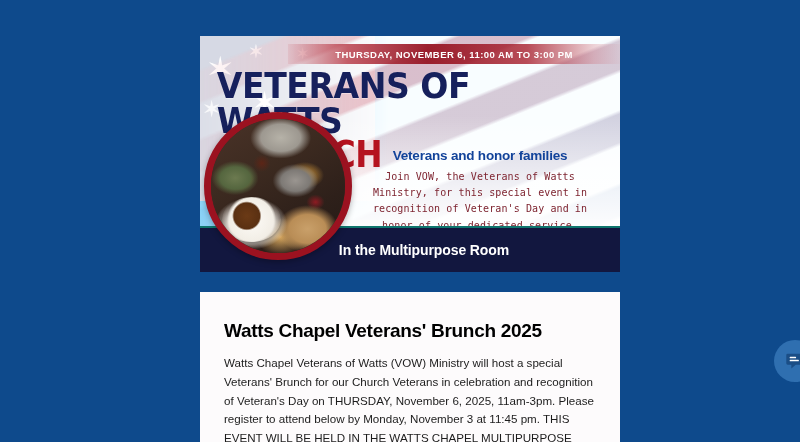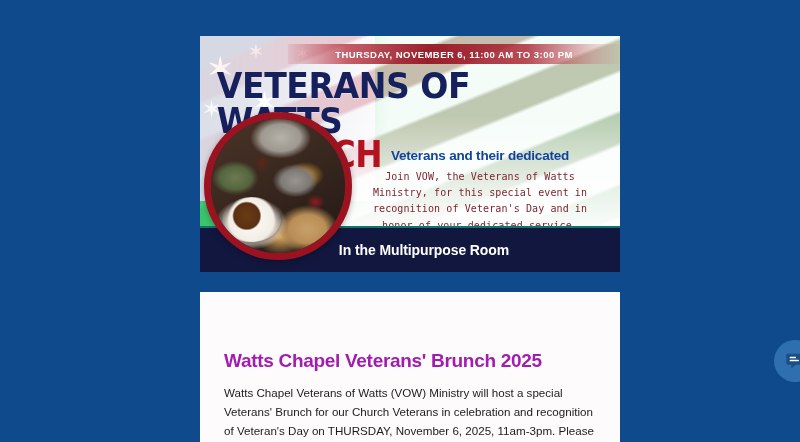--- a/index.html
+++ b/index.html
@@ -27,21 +27,21 @@
   }
 
   
   .flyer {
     position: absolute;
     left: 0;
     top: 36px;
     width: 420px;
     height: 236px;
     overflow: hidden;
-    background: #22c55e;
+    background: #7dd3fc;
   }
 
   
   .flyer-canton {
     position: absolute;
     left: 0; top: 0;
     width: 175px; height: 165px;
     background: #d6d9e4;
   }
   .star {
@@ -239,26 +239,25 @@
   .article-card {
     position: absolute;
     left: 0;
     top: 292px;
     width: 420px;
     min-height: 150px;
     background: #fdfbfc;
     padding: 28px 24px 0 24px;
   }
   .article-title {
-    color: #a21caf;
+    color: #000000;
     font-size: 19px;
     font-weight: bold;
     letter-spacing: -0.3px;
     margin-bottom: 12px;
-    margin-top: 30px;
   }
   .article-body {
     color: #1c1c1c;
     font-size: 11.6px;
     line-height: 1.62;
   }
 
   
   .chat-fab {
     position: absolute;
@@ -298,21 +297,21 @@
     <div class="date-banner">
       <span>THURSDAY, NOVEMBER 6, 11:00 AM TO 3:00 PM</span>
     </div>
 
     <div class="headline-wrap">
       <div class="headline-1">VETERANS OF WATTS</div>
       <div class="headline-2">BRUNCH</div>
     </div>
 
     <div class="flyer-right">
-      <div class="subhead">Veterans and their dedicated</div>
+      <div class="subhead">Veterans and honor families</div>
       <div class="flyer-body">Join VOW, the Veterans of Watts Ministry, for this special event in recognition of Veteran's Day and in honor of your dedicated service. Spouses, surviving spouses, and caregivers are also invited to attend. Register by November 3 at 11:45 pm.</div>
     </div>
 
     <div class="food-circle">
       <div class="food-photo"></div>
     </div>
 
     <div class="flyer-footer">
       <span>In the Multipurpose Room</span>
     </div>

